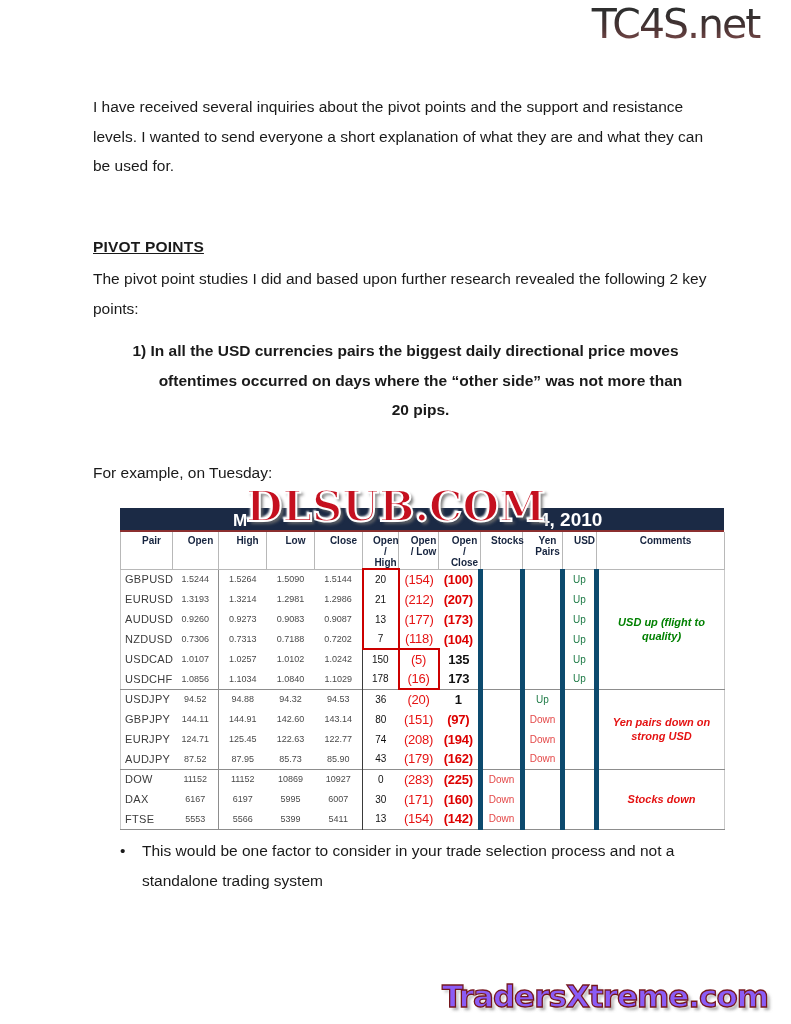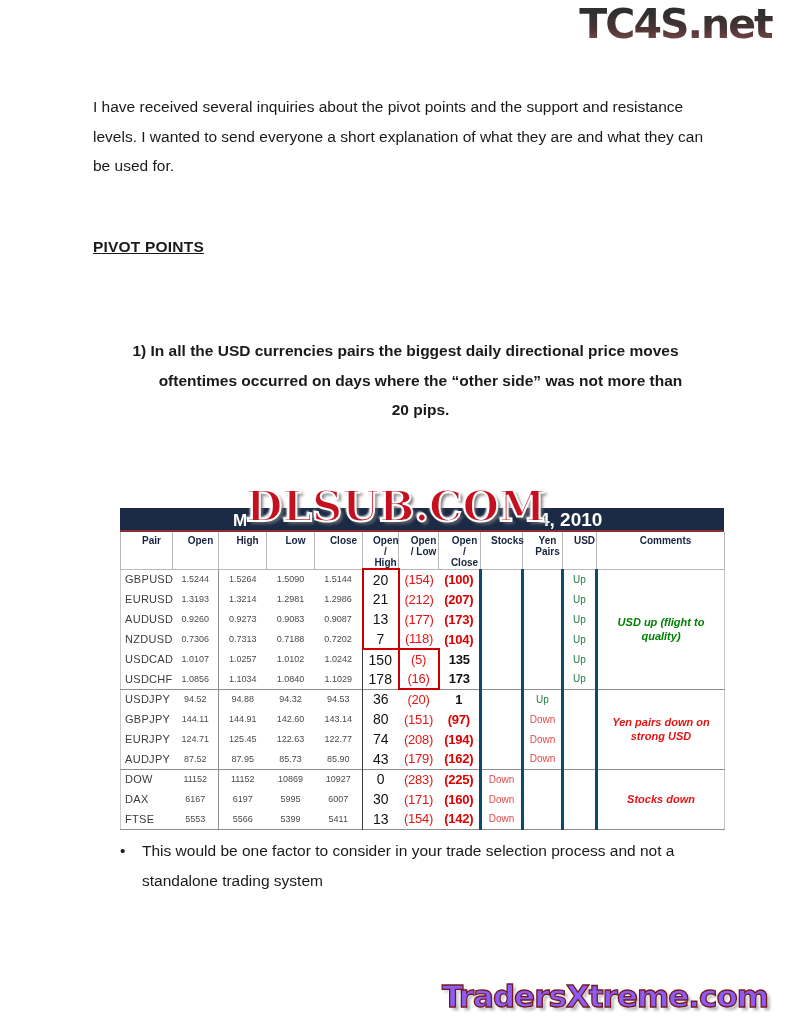--- a/index.html
+++ b/index.html
@@ -5,21 +5,21 @@
   * { margin:0; padding:0; box-sizing:border-box; }
   html,body { background:#ffffff; }
   .page {
     position:relative; width:791px; height:1024px; background:#ffffff;
     font-family:"Liberation Sans", sans-serif; color:#1a1a1a; overflow:hidden;
   }
 
   
   .top-logo {
     position:absolute; top:0px; right:8px; width:215px; text-align:center;
-    font-family:"DejaVu Sans", sans-serif; font-weight:bold; font-size:41px; letter-spacing:-2px;
+    font-family:"DejaVu Sans", sans-serif; font-weight:normal; font-size:41px; letter-spacing:-2px;
     background:linear-gradient(#2f2f2f 25%, #4a3434 60%, #8a5050 95%);
     -webkit-background-clip:text; background-clip:text; color:transparent;
   }
 
   
   .intro   { position:absolute; left:93px; top:92px;  width:618px; font-size:15.5px; line-height:29.5px; }
   .heading { position:absolute; left:93px; top:238px; font-size:15.5px; font-weight:bold; text-decoration:underline; letter-spacing:.2px; }
   .study   { position:absolute; left:93px; top:264px; width:618px; font-size:15.5px; line-height:29.5px; }
   .point1  { position:absolute; left:118px; top:336px; width:575px; font-size:15.5px; line-height:29.5px; font-weight:bold;
              padding-left:30px; text-indent:-30px;text-align:center; }
@@ -45,23 +45,23 @@
   }
   .ptab thead { border-bottom:1px solid #8d8d8d; }
   .ptab tbody { border-top:1px solid #8d8d8d; }
   .ptab tbody:last-child { border-bottom:1px solid #8d8d8d; }
   .ptab td { height:20px; text-align:center; white-space:nowrap; padding:0 1px; }
 
   .c-pair  { text-align:left !important; padding-left:4px !important; font-size:11px; color:#3c3c3c; letter-spacing:.3px; }
   .c-ohlc  { font-size:9px; color:#4a4a4a; }
   td.bl-gray { border-left:1px solid #8d8d8d; }
   td.bl-dark { border-left:1px solid #3a3a3a; }
-  td.bl-lite { border-left:3px solid #0c4a6e; }
-
-  .c-oh { font-size:14px; color:#111;margin-left:19px; }
+  td.bl-lite { border-left:5px solid #0c4a6e; }
+
+  .c-oh { font-size:10px; color:#111;margin-left:19px; }
   .c-ol { font-size:13px; color:#e51414; letter-spacing:-.3px; }
   .c-oc { font-size:13px; font-weight:bold; letter-spacing:-.3px; }
   .c-oc.neg { color:#dd0000; } .c-oc.pos { color:#111; }
   .c-ud { font-size:10px; }
   .c-ud.up { color:#1e7a46; } .c-ud.down { color:#e44848; }
   .c-comments { font-size:11px; font-weight:bold; font-style:italic; line-height:14px; white-space:normal !important; }
   .c-comments.green { color:#008000; } .c-comments.red { color:#e41212; }
 
   td.rb { border-left:2px solid #cc0000 !important; border-right:2px solid #cc0000 !important; }
   td.rb-top { border-top:2px solid #cc0000; }
@@ -88,23 +88,25 @@
 <body>
 
 <div class="page">
 
   <div class="top-logo">TC4S.net</div>
 
   <p class="intro">I have received several inquiries about the pivot points and the support and resistance levels. I wanted to send everyone a short explanation of what they are and what they can be used for.</p>
 
   <h2 class="heading">PIVOT POINTS</h2>
 
+  <p class="study">The pivot point studies I did and based upon further research revealed the following 2 key points:</p>
 
   <div class="point1"><span>1)</span> <span>In all the USD currencies pairs the biggest daily directional price moves oftentimes occurred on days where the “other side” was not more than 20 pips.</span></div>
 
+  <p class="example">For example, on Tuesday:</p>
 
   <div class="table-wrap">
     <div class="tbar">
       <span class="tfrag-l">M</span>
       <span class="tfrag-r">4, 2010</span>
     </div>
     <table class="ptab" id="ptable">
         <colgroup>
           <col style="width: 52px;">
           <col style="width: 46px;">

